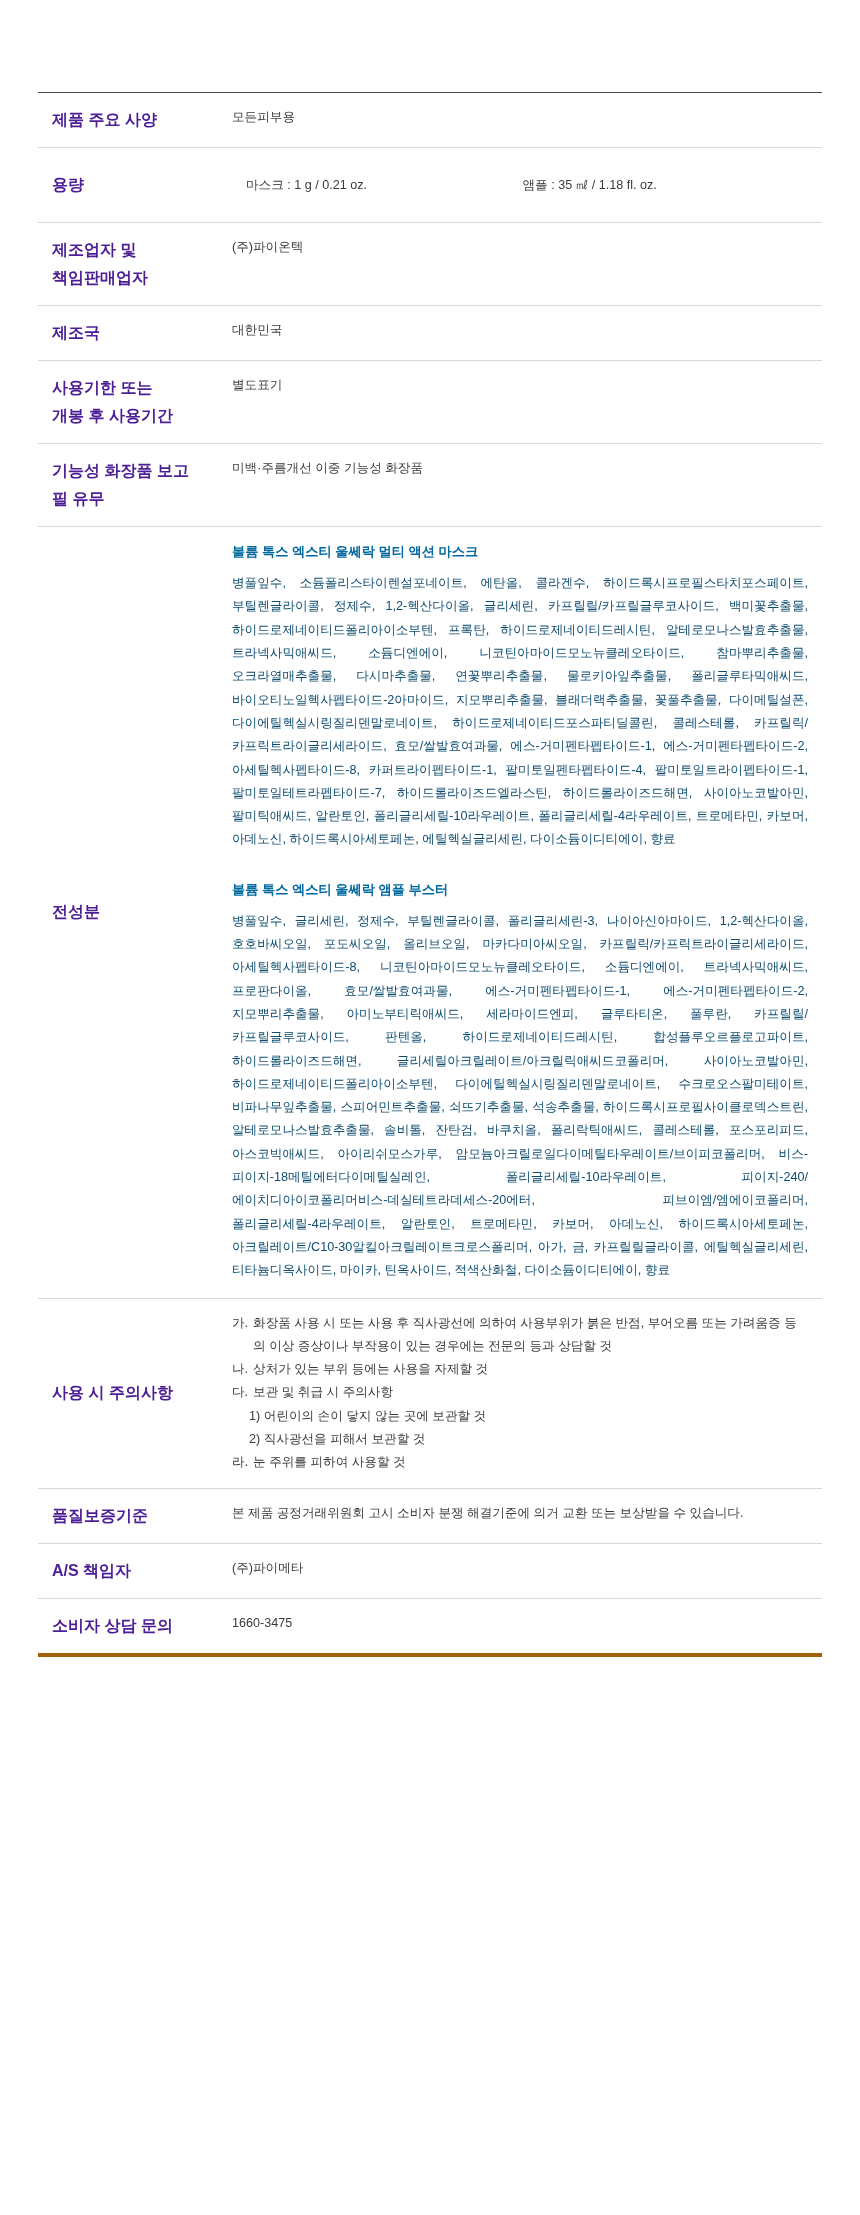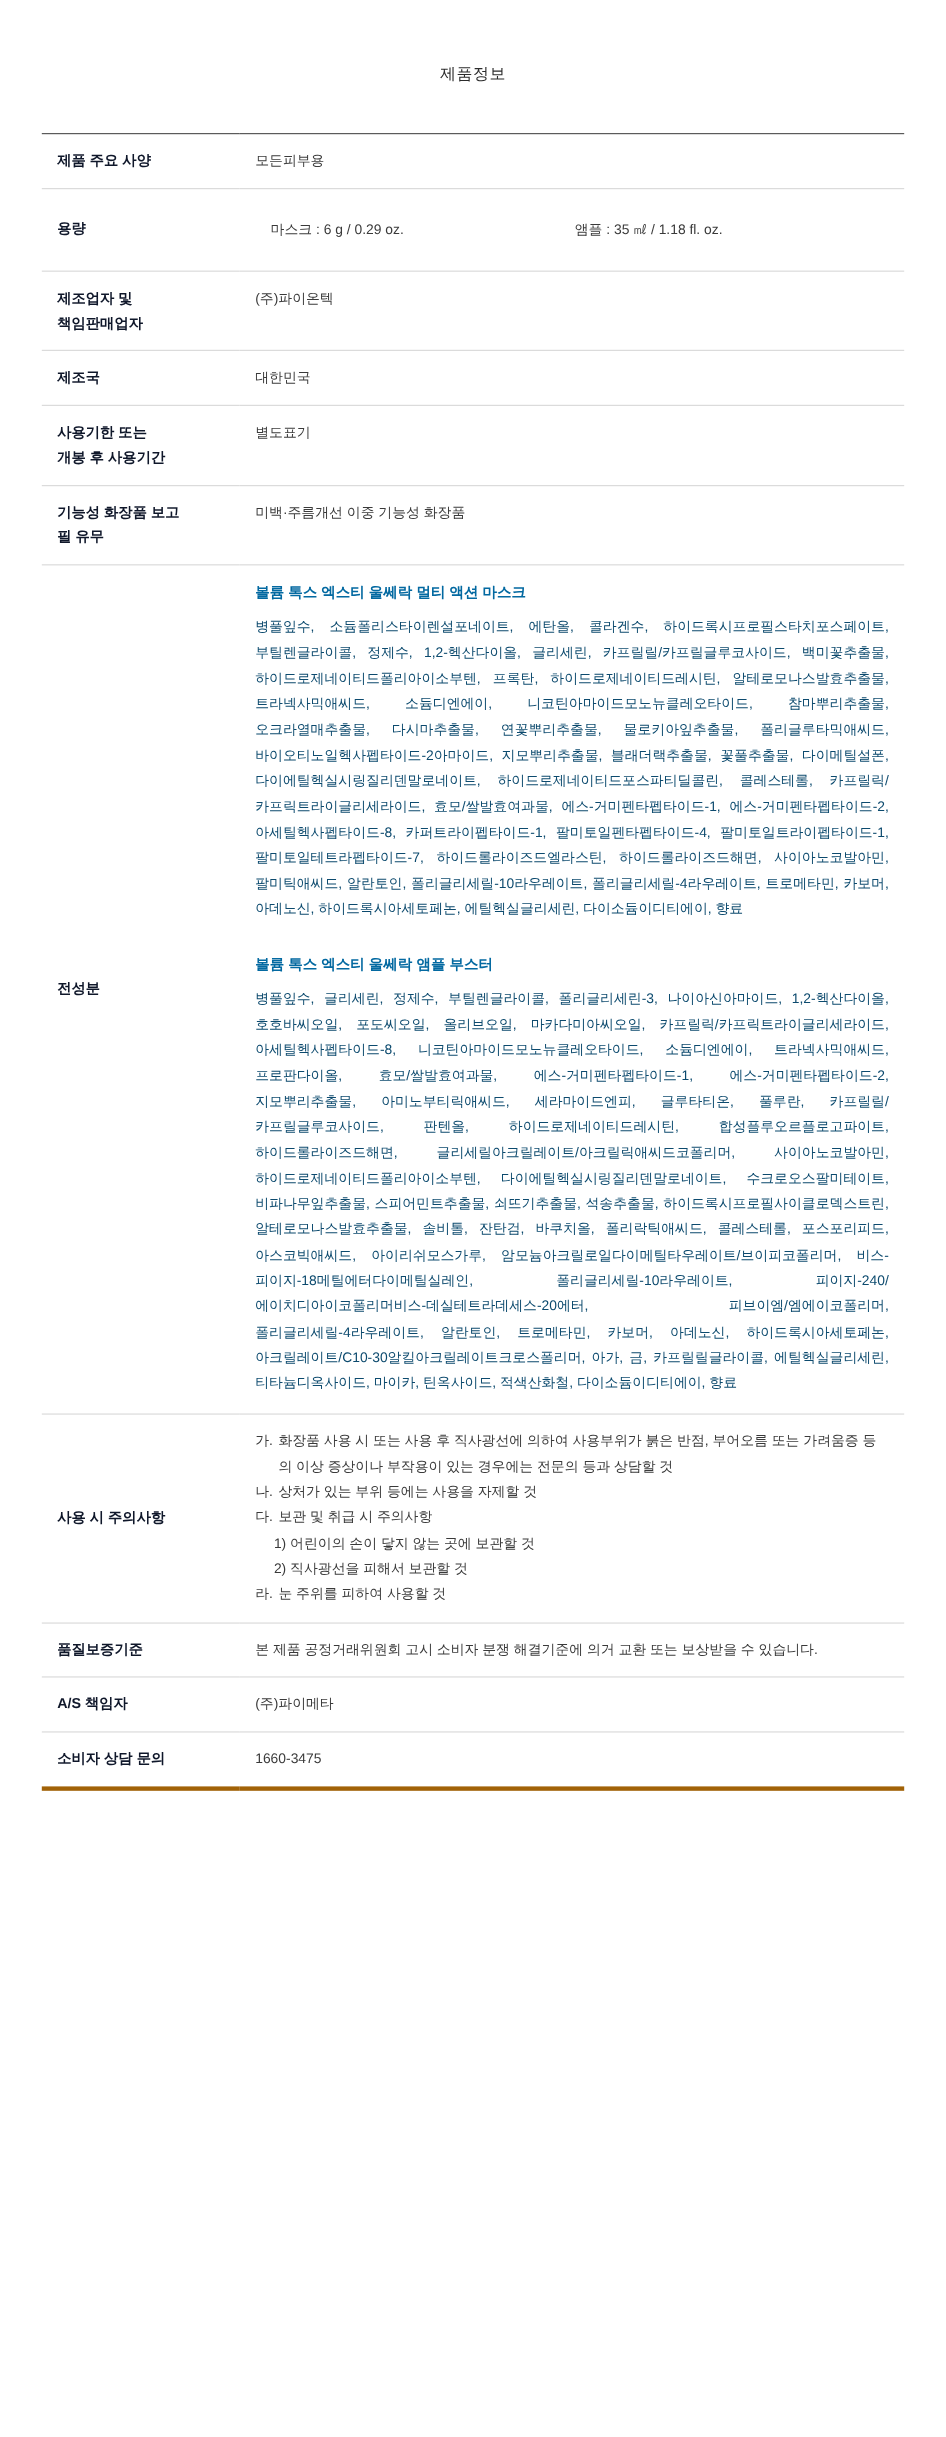--- a/index.html
+++ b/index.html
@@ -54,22 +54,22 @@
   table.spec th, table.spec td {
     text-align: left;
     vertical-align: top;
     padding: 13px 14px;
     font-weight: 400;
     line-height: 1.75;
   }
   table.spec th {
     width: 152px;
     font-weight: 700;
-    color: #0f172a;
-    font-size: 13px;
+    color: #4c1d95;
+    font-size: 16px;
   }
   table.spec th.mid {
     vertical-align: middle;
   }
   table.spec td {
     color: #3a3a3a;
   }
   td.split {
     padding: 0;
   }
@@ -127,35 +127,34 @@
   .footer-pad {
     height: 96px;
   }
 </style>
 </head>
 <body>
 
 <div class="page">
 
   <div class="header">
-    <div class="eyebrow">제품정보</div>
   </div>
 
   <table class="spec">
     <tbody>
       <tr class="first vmid">
         <th class="mid">제품 주요 사양</th>
         <td class="cell-mid">모든피부용</td>
       </tr>
 
       <tr class="vmid">
         <th class="mid">용량</th>
         <td class="split">
           <div class="split-inner">
-            <div>마스크 : 6 g / 0.29 oz.</div>
+            <div>마스크 : 1 g / 0.21 oz.</div>
             <div>앰플 : 35 ㎖ / 1.18 fl. oz.</div>
           </div>
         </td>
       </tr>
 
       <tr class="vmid">
         <th class="mid" style="white-space:pre-line;">제조업자 및
 책임판매업자</th>
         <td class="cell-mid">(주)파이온텍</td>
       </tr>

